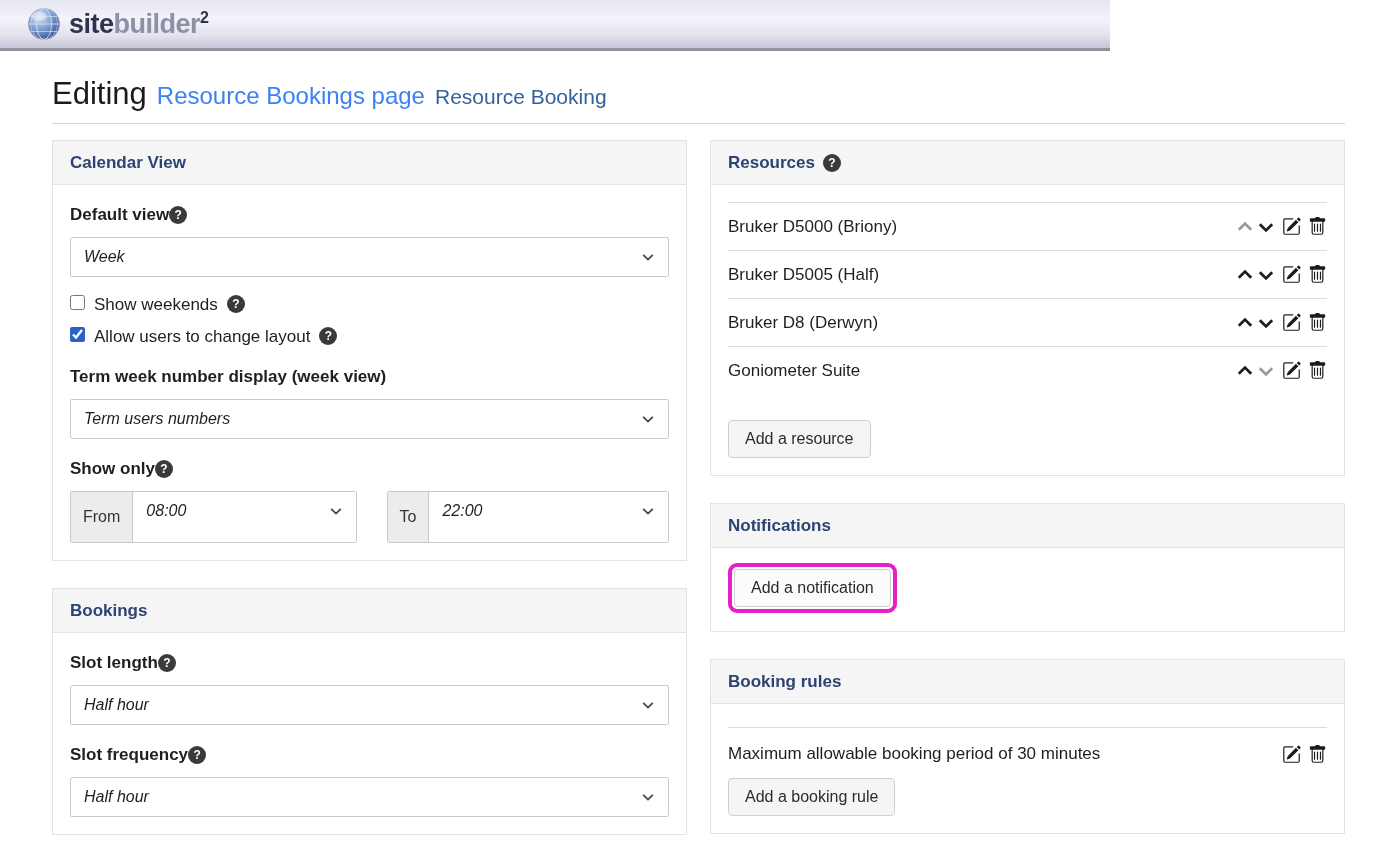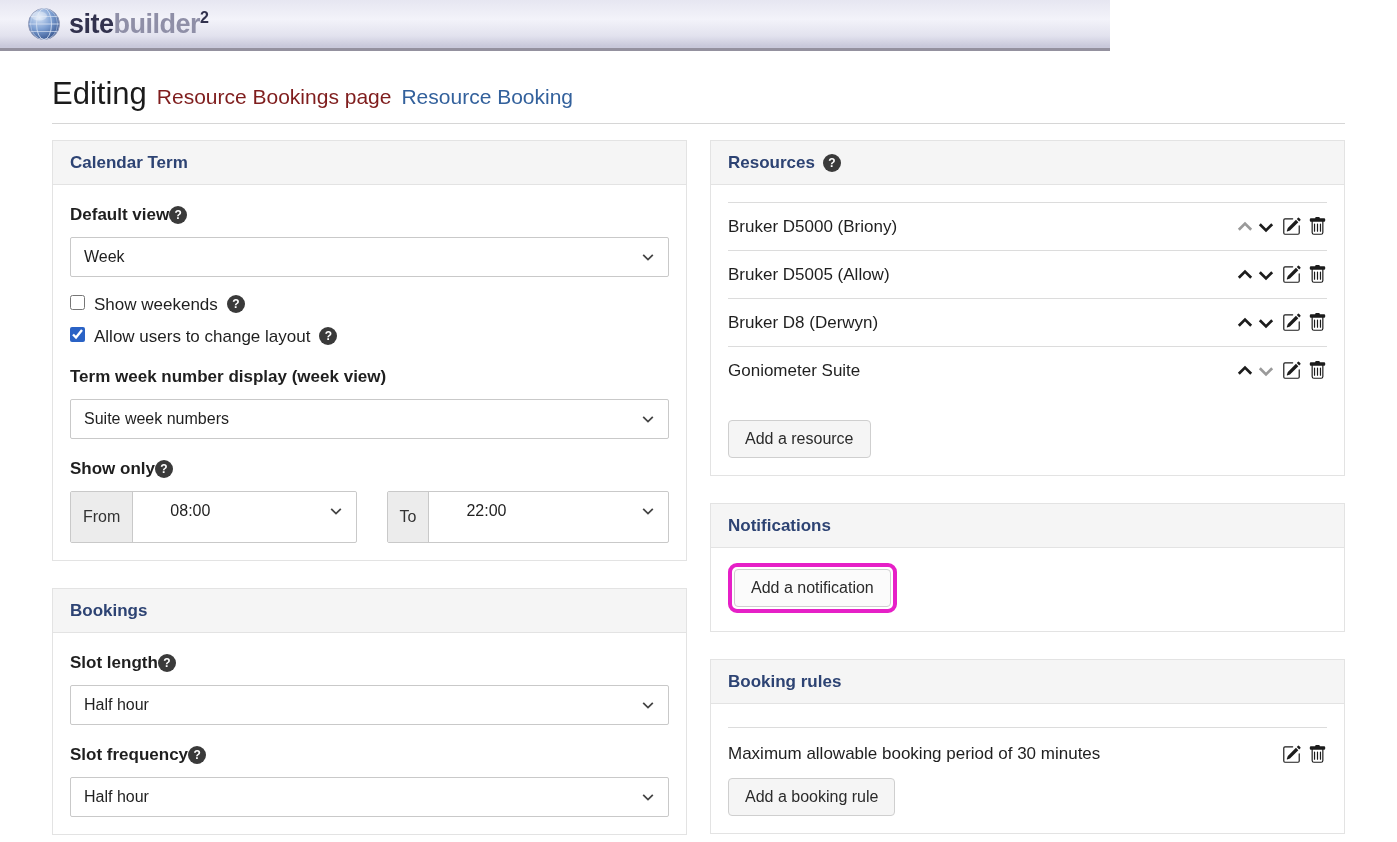--- a/index.html
+++ b/index.html
@@ -19,21 +19,21 @@
   .logo { display:flex; align-items:center; gap:8px; }
   .logo-text { font-size:27px; font-weight:bold; letter-spacing:-0.5px; }
   .logo-site { color:#32324e; }
   .logo-builder { color:#8f8fa7; }
   .logo-sup { color:#32324e; font-size:16px; vertical-align:super; }
 
   
   .page-head { position:absolute; left:52px; top:76px; width:1293px; }
   .page-head .line1 { display:flex; align-items:baseline; gap:10px; }
   .t-editing { font-size:31px; color:#1b1b1b; }
-  .t-sub { font-size:21px; color:#7f1d1d; }
+  .t-sub { font-size:24px; color:#3b82f6; }
   .t-page { font-size:21px; color:#33619c; }
   .head-rule { position:absolute; left:52px; top:123px; width:1293px; height:1px; background:#d6d6d6; }
 
   
   .col { position:absolute; top:140px; width:635px; }
   .col-left { left:52px; }
   .col-right { left:710px; }
 
   
   .panel { border:1px solid #e3e3e3; background:#fff; margin-bottom:27px; }
@@ -54,28 +54,28 @@
 
   .field-label {
     font-size:17px; font-weight:bold; color:#1f1f1f;
     display:flex; align-items:center; margin:20px 0 12px;
   }
   .field-label:first-child { margin-top:3px; }
 
   .selectbox {
     height:40px; border:1px solid #c9c9c9; background:#fff; border-radius:2px;
     display:flex; align-items:center; justify-content:space-between;
-    padding:0 13px; font-size:16px; color:#1f1f1f; cursor:default;
+    padding:0 13px; font-size:16px; color:#1f1f1f; cursor:default;font-style:italic;
   }
   .sel-chevron { color:#444; display:flex; }
 
   .check-row { display:flex; align-items:flex-start; gap:9px; margin:12px 0; font-size:17px; color:#1f1f1f; }
   .check-row input { width:15px; height:15px; accent-color:#2a62c5; }
 
-  .input-group { display:flex; width:287px; border:1px solid #c9c9c9; border-radius:2px; height:52px;gap:24px; }
+  .input-group { display:flex; width:287px; border:1px solid #c9c9c9; border-radius:2px; height:52px; }
   .input-group .addon {
     background:#ececec; border-right:1px solid #c9c9c9; padding:0 12px;
     display:flex; align-items:center; font-size:16px; color:#333; flex:0 0 auto;
   }
   .input-group .selectbox { border:none; flex:1; height:38px; }
   .group-row { display:flex; gap:30px; }
 
   .btn {
     display:inline-block; background:#f5f5f5; border:1px solid #cfcfcf; border-radius:4px;
     padding:9px 16px; font-size:16px; color:#2b2b2b; cursor:pointer;
@@ -137,21 +137,21 @@
     <span class="t-sub">Resource Bookings page</span>
     <span class="t-page">Resource Booking</span>
   </div>
 </div>
 <div class="head-rule"></div>
 
 <div class="col col-left">
 
   <div class="panel">
     <div class="panel-header">
-      <span>Calendar Term</span>
+      <span>Calendar View</span>
     </div>
     <div class="panel-body">
       <div class="field-label">
         <span>Default view</span>
         <span class="qicon"></span>
       </div>
       <div class="selectbox">
         <span>Week</span>
         <span class="sel-chevron">
           <svg width="14" height="14" viewBox="0 0 16 16" fill="none" stroke="currentColor" stroke-width="2">
@@ -168,21 +168,21 @@
       <div class="check-row">
         <input type="checkbox" checked="" style="">
         <span>Allow users to change layout</span>
         <span class="qicon"></span>
       </div>
 
       <div class="field-label">
         <span>Term week number display (week view)</span>
       </div>
       <div class="selectbox">
-        <span>Suite week numbers</span>
+        <span>Term users numbers</span>
         <span class="sel-chevron">
           <svg width="14" height="14" viewBox="0 0 16 16" fill="none" stroke="currentColor" stroke-width="2">
               <path d="M2.5 5.5 8 11l5.5-5.5"></path>
             </svg>
         </span>
       </div>
 
       <div class="field-label">
         <span>Show only</span>
         <span class="qicon"></span>
@@ -280,21 +280,21 @@
             <span class="act gap">
                 <svg width="19" height="19" viewBox="0 0 16 16" fill="currentColor">
                   <path d="M5.5 5.5A.5.5 0 0 1 6 6v6a.5.5 0 0 1-1 0V6a.5.5 0 0 1 .5-.5zm2.5 0a.5.5 0 0 1 .5.5v6a.5.5 0 0 1-1 0V6a.5.5 0 0 1 .5-.5zm3 .5a.5.5 0 0 0-1 0v6a.5.5 0 0 0 1 0V6z"></path>
                   <path d="M14.5 3a1 1 0 0 1-1 1H13v9a2 2 0 0 1-2 2H5a2 2 0 0 1-2-2V4h-.5a1 1 0 0 1-1-1V2a1 1 0 0 1 1-1H6a1 1 0 0 1 1-1h2a1 1 0 0 1 1 1h3.5a1 1 0 0 1 1 1v1zM4.118 4 4 4.059V13a1 1 0 0 0 1 1h6a1 1 0 0 0 1-1V4.059L11.882 4H4.118zM2.5 3V2h11v1h-11z"></path>
                 </svg>
               </span>
           </span>
         </div>
 
         <div class="list-row">
-          <span>Bruker D5005 (Allow)</span>
+          <span>Bruker D5005 (Half)</span>
           <span class="row-actions">
             <span class="act">
                 <svg width="18" height="18" viewBox="0 0 16 16" fill="none" stroke="currentColor" stroke-width="2.4">
                   <path d="M2.5 10.5 8 5l5.5 5.5"></path>
                 </svg>
               </span>
             <span class="act">
                 <svg width="18" height="18" viewBox="0 0 16 16" fill="none" stroke="currentColor" stroke-width="2.4">
                   <path d="M2.5 5.5 8 11l5.5-5.5"></path>
                 </svg>

